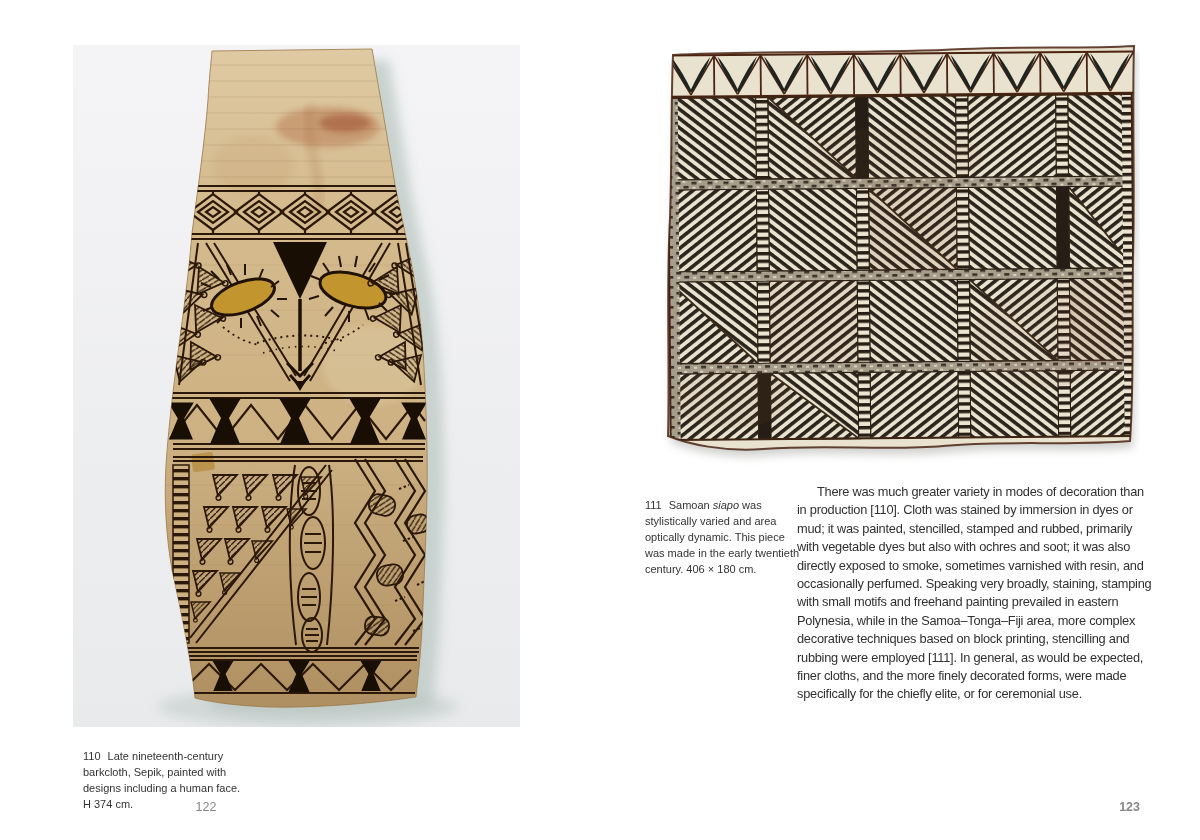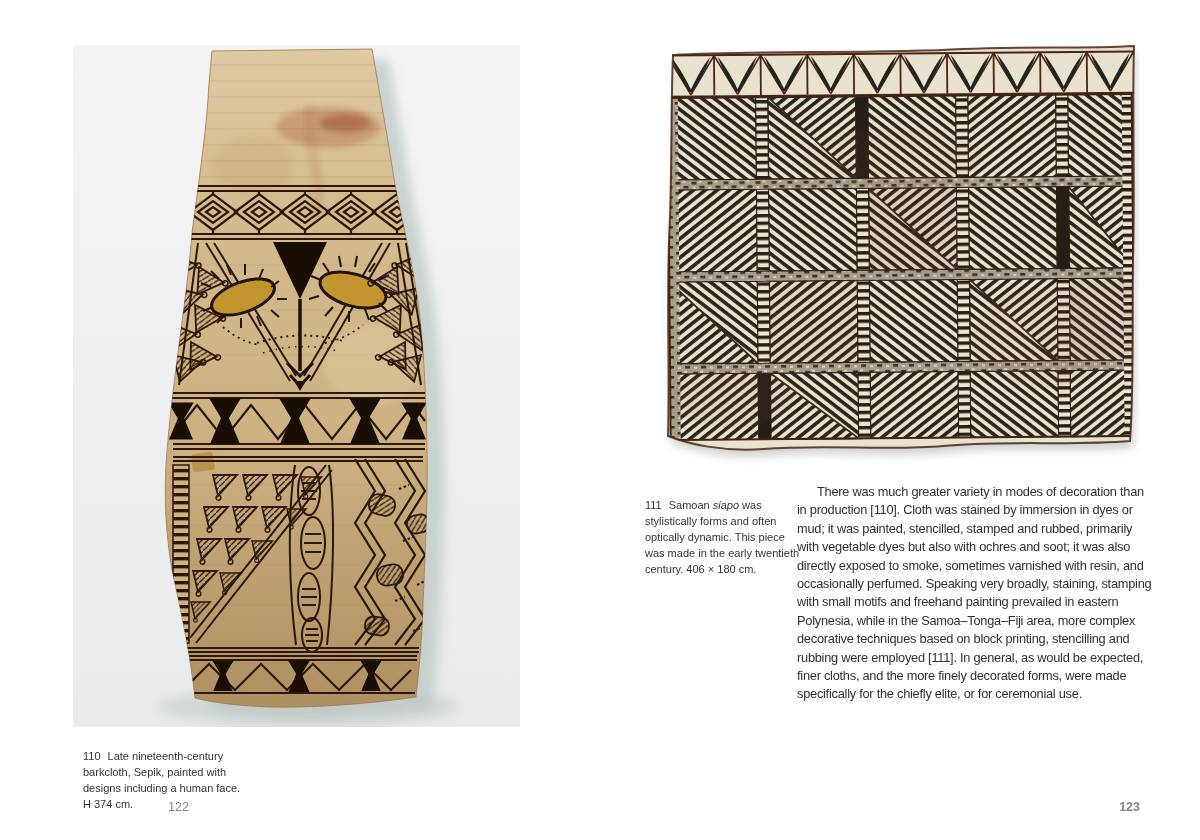--- a/index.html
+++ b/index.html
@@ -9,21 +9,21 @@
   .art-right{position:absolute;left:643px;top:38px;width:497px;height:432px;}
   .caption{position:absolute;font-size:11px;line-height:16px;letter-spacing:0;color:#333335;}
   .caption .fig-num{margin-right:7px;}
   .caption-left{left:75px;top:737px;width:195px;margin-left:8px;}
   .caption-right{left:645px;top:486px;width:175px;}
   .caption i{font-style:italic;}
   .bodytext{position:absolute;left:797px;top:483px;width:356px;font-size:12.8px;line-height:18.4px;letter-spacing:-0.25px;color:#303032;}
   .bodytext p{margin:0;}
   .bodytext p.p2{text-indent:20px;}
   .pagenum{position:absolute;font-size:12.5px;color:#87878a;}
-  .pagenum-left{left:168px;top:800px;width:76px;text-align:left;}
+  .pagenum-left{left:168px;top:800px;width:76px;text-align:center;}
   .pagenum-right{left:1088px;top:800px;width:52px;text-align:right;font-weight:bold;}
   svg{display:block;}
 </style>
 </head>
 <body>
 
 <div class="spread">
 
   <section>
     <figure class="photo-left" style="margin:0">
@@ -335,21 +335,21 @@
           <rect x="126" y="242" width="88" height="82" fill="#7a3b1e" opacity="0.07"></rect>
           <ellipse cx="250" cy="120" rx="90" ry="30" fill="#8a5a33" opacity="0.06"></ellipse>
           <ellipse cx="400" cy="300" rx="70" ry="50" fill="#8a5a33" opacity="0.07"></ellipse>
           <ellipse cx="90" cy="360" rx="60" ry="30" fill="#8a5a33" opacity="0.08"></ellipse>
         </g>
         <path d="M30,17 C120,12 230,16 320,11 C380,8 440,11 491,8 C489,70 492,150 490,220 C489,290 491,350 487,403 C430,408 360,402 300,408 C245,413 185,406 120,411 C80,414 45,406 25,398 C27,330 23,250 27,180 C29,120 28,60 30,17 Z" fill="none" stroke="#4a2414" stroke-width="2" opacity="0.85"></path>
       </svg>
     </figure>
 
     <p class="caption caption-right"><span class="fig-num">111</span><span>Samoan </span><i>siapo</i><span> was</span><br>
-      <span>stylistically forms and often</span><br>
+      <span>stylistically varied and area</span><br>
       <span>optically dynamic. This piece</span><br>
       <span>was made in the early twentieth</span><br>
       <span>century. 406 × 180 cm.</span></p>
 
     <div class="bodytext">
       <p class="p2">There was much greater variety in modes of decoration than in production [110]. Cloth was stained by immersion in dyes or mud; it was painted, stencilled, stamped and rubbed, primarily with vegetable dyes but also with ochres and soot; it was also directly exposed to smoke, sometimes varnished with resin, and occasionally perfumed. Speaking very broadly, staining, stamping with small motifs and freehand painting prevailed in eastern Polynesia, while in the Samoa–Tonga–Fiji area, more complex decorative techniques based on block printing, stencilling and rubbing were employed [111]. In general, as would be expected, finer cloths, and the more finely decorated forms, were made specifically for the chiefly elite, or for ceremonial use.</p>
     </div>
 
     <div class="pagenum pagenum-right">123</div>
   </section>

